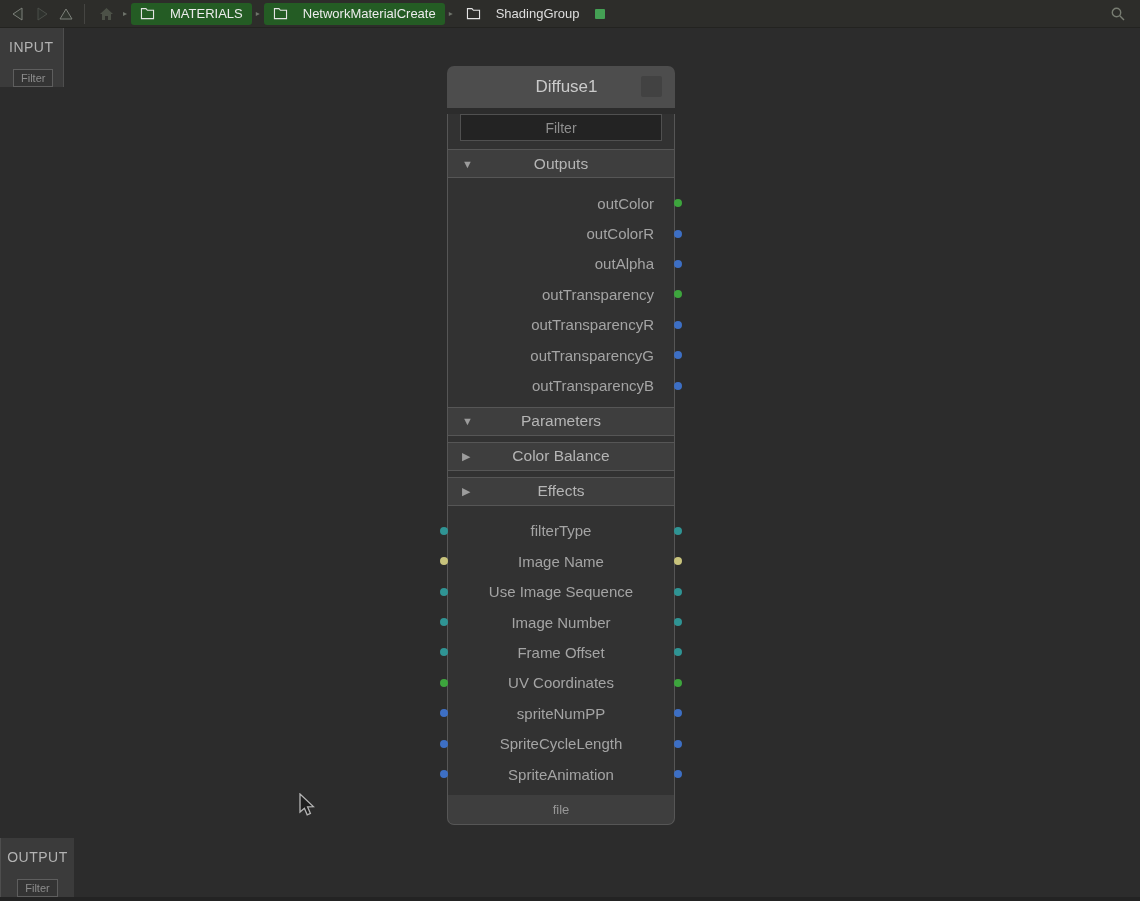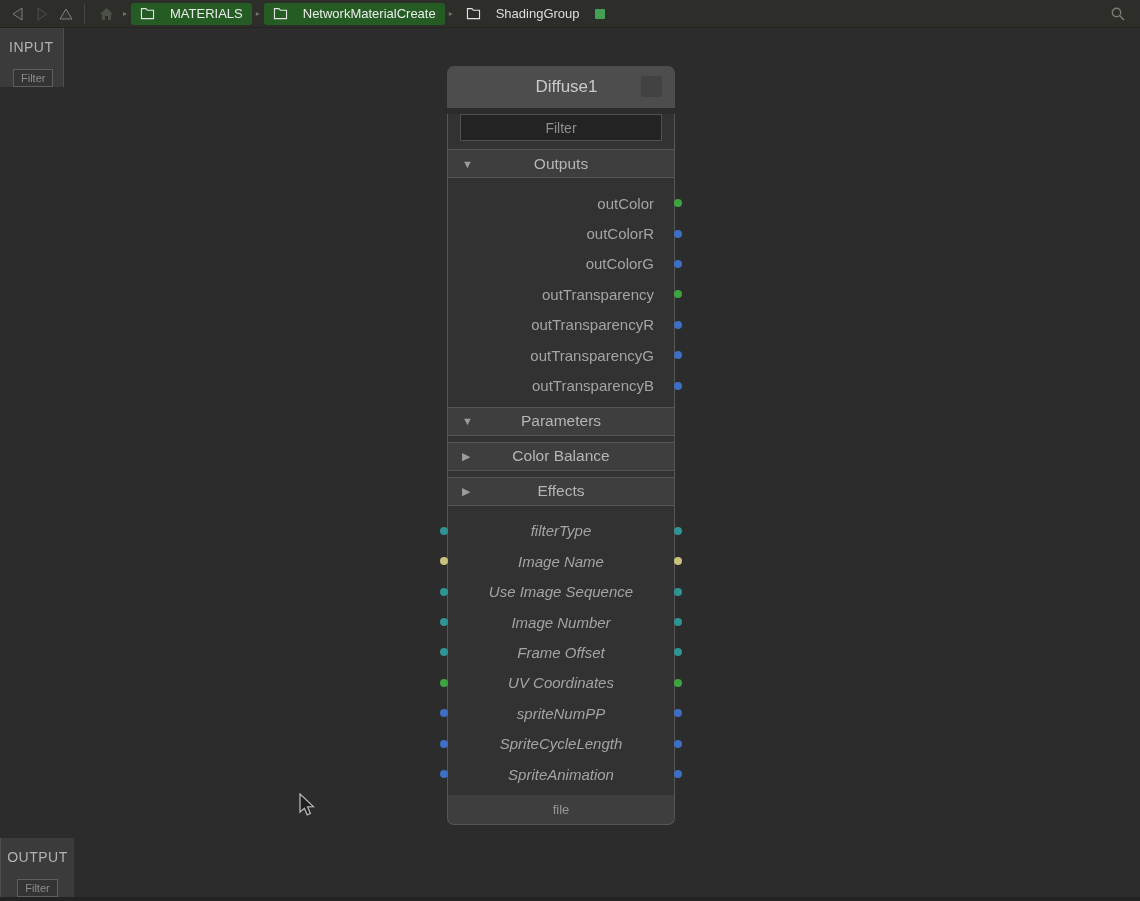--- a/index.html
+++ b/index.html
@@ -58,21 +58,21 @@
     border:1px solid #565656; position:relative;
     display:flex; align-items:center; justify-content:center; cursor:pointer; }
   .sec:first-of-type { margin-top:0; }
   .sec-arrow { position:absolute; left:14px; top:50%; transform:translateY(-50%);
     color:#9c9c9c; font-size:11px; }
   .sec-label { color:#b5b5b5; font-size:15.5px; }
   .rows { padding-top:4px; }
   .rows.outputs { padding-bottom:0; }
   .port-row { position:relative; height:30.4px; display:flex; align-items:center; }
   .port-row.out { justify-content:flex-end; padding-right:20px; }
-  .port-row.param { justify-content:center;font-style:italic; }
+  .port-row.param { justify-content:center; }
   .row-label { color:#a4a4a4; font-size:15px; white-space:nowrap; }
   .port { position:absolute; top:50%; width:6px; height:6px; border-radius:50%;
     border:4px solid #888; background:#282828; transform:translateY(-50%); cursor:crosshair; }
   .port.right { right:-8px; }
   .port.left { left:-8px; }
   .node-footer { height:30px; margin-top:0; background:#3e3e3e;
     border:1px solid #565656; border-top:none; border-radius:0 0 7px 7px;
     display:flex; align-items:center; justify-content:center;
     color:#969696; font-size:13px; }
 
@@ -167,21 +167,21 @@
       <div class="rows outputs" id="output-rows">
           <div class="port-row out">
             <span class="row-label">outColor</span>
             <span class="port right" style="border-color: rgb(61, 165, 61);"></span>
           </div>
           <div class="port-row out">
             <span class="row-label">outColorR</span>
             <span class="port right" style="border-color: rgb(61, 111, 196);"></span>
           </div>
           <div class="port-row out">
-            <span class="row-label">outColorG</span>
+            <span class="row-label">outAlpha</span>
             <span class="port right" style="border-color: rgb(61, 111, 196);"></span>
           </div>
           <div class="port-row out">
             <span class="row-label">outTransparency</span>
             <span class="port right" style="border-color: rgb(61, 165, 61);"></span>
           </div>
           <div class="port-row out">
             <span class="row-label">outTransparencyR</span>
             <span class="port right" style="border-color: rgb(61, 111, 196);"></span>
           </div>

